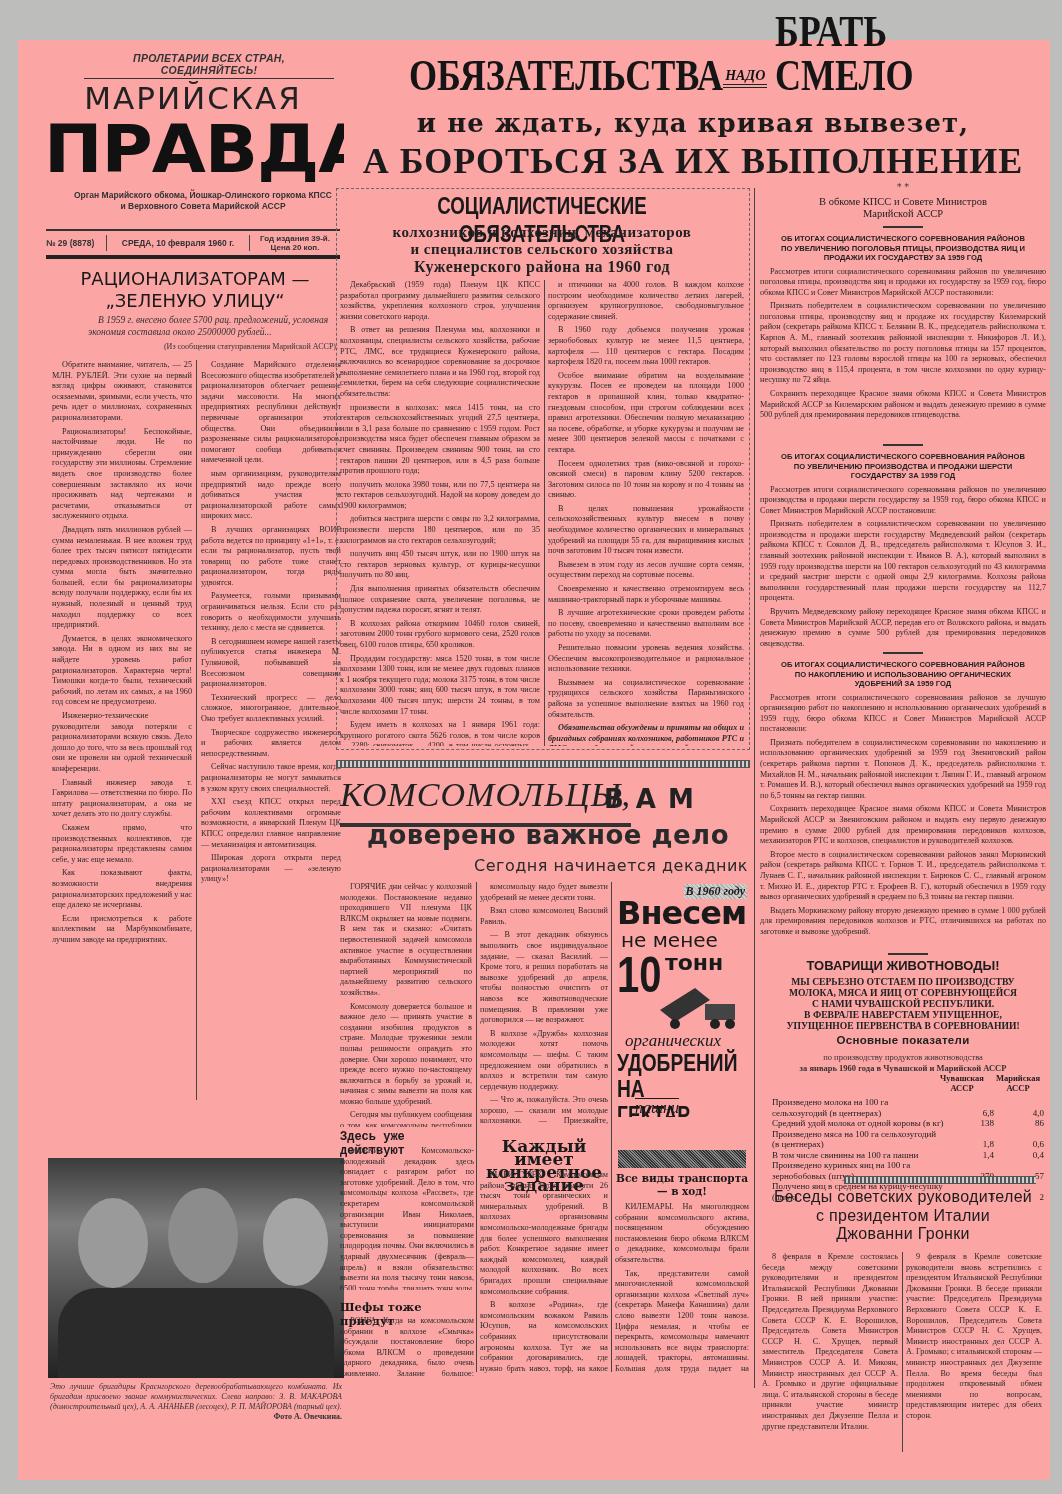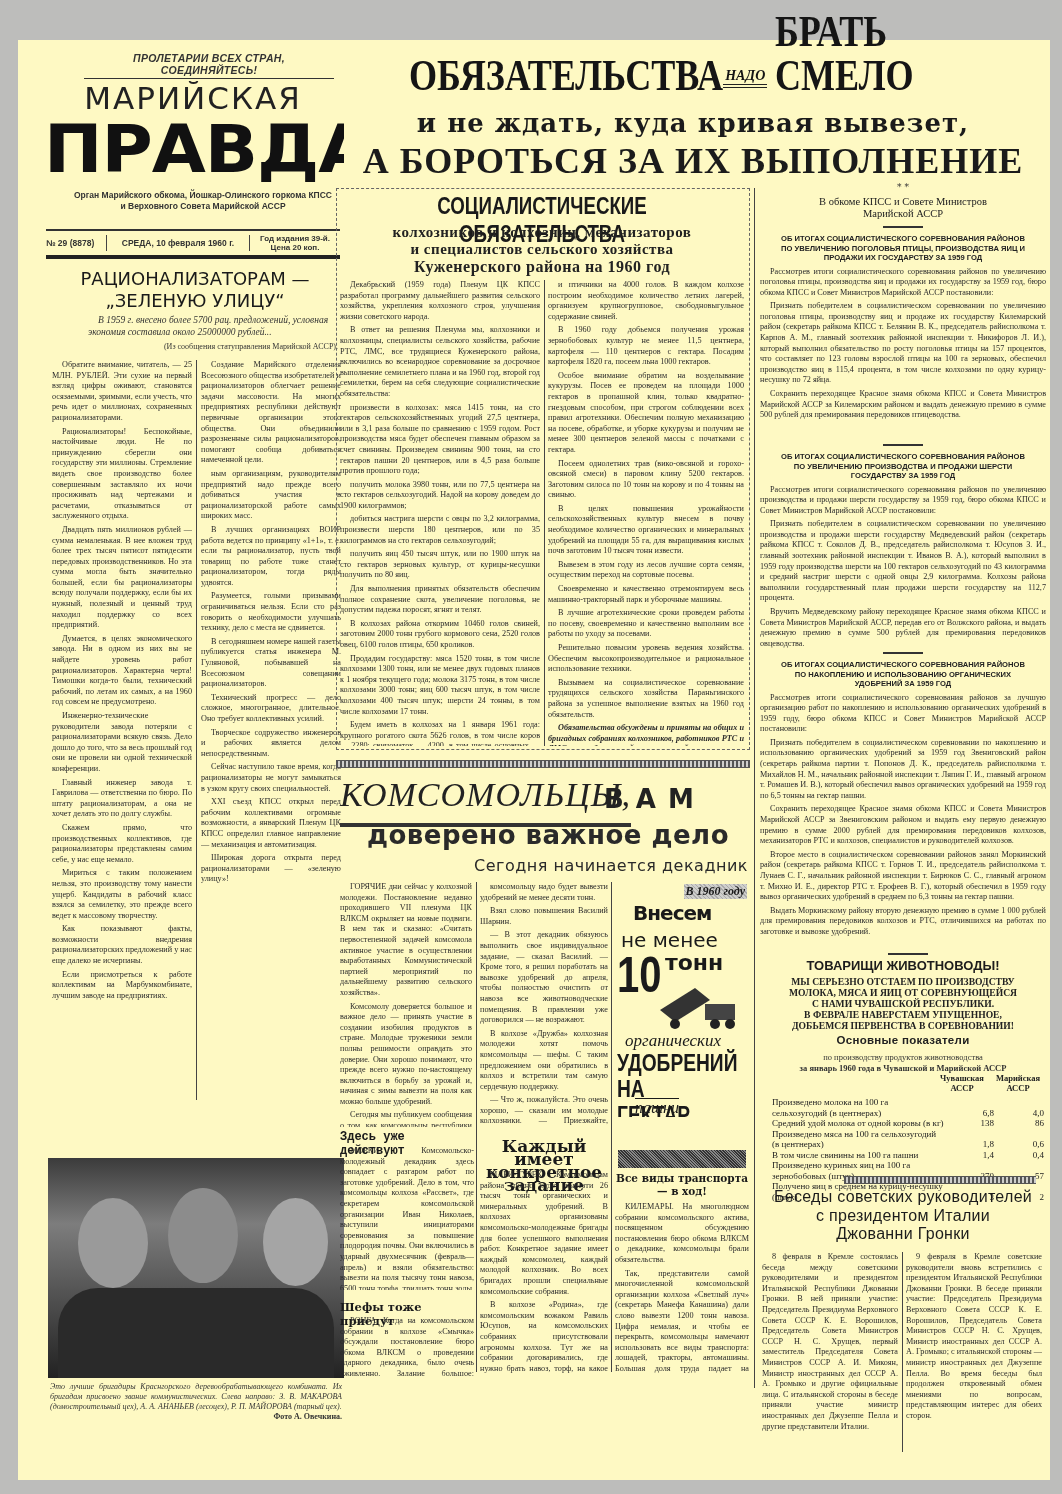--- a/index.html
+++ b/index.html
@@ -1,17 +1,17 @@
 <!DOCTYPE html>
 <html><head>
 <meta charset="utf-8">
 <style>
   html,body{margin:0;padding:0;}
   body{width:1062px;height:1494px;background:#bdbdbb;overflow:hidden;position:relative;font-family:"DejaVu Serif",serif;color:#1a1a1a;}
-  .page{position:absolute;left:18px;top:40px;width:1032px;height:1440px;background:#fef9c3;}
+  .page{position:absolute;left:18px;top:40px;width:1032px;height:1440px;background:#fca5a5;}
   .abs{position:absolute;}
   .txt{font-family:"Liberation Serif",serif;font-size:8.2px;line-height:10.6px;text-align:justify;color:#2a2a2a;}
   .txt p{margin:0 0 3px 0;text-indent:10px;}
   .rule{position:absolute;background:#333;}
   .vrule{position:absolute;width:1px;background:#444;}
   .wavy{position:absolute;height:6px;background:repeating-linear-gradient(90deg,#555 0 2px,#cfcfcc 2px 4px);border-top:1px solid #555;border-bottom:1px solid #555;}
   .center{text-align:center;}
   .sans{font-family:"Liberation Sans",sans-serif;}
   table.stats{border-collapse:collapse;font-family:"Liberation Serif",serif;font-size:9px;color:#222;}
   table.stats td{padding:0 2px;vertical-align:bottom;line-height:10.5px;}
@@ -62,21 +62,20 @@
   <div class="abs" style="left:120px;top:302px;width:200px;font-family:'Liberation Serif',serif;font-size:8px;color:#333;text-align:right;">(Из сообщения статуправления Марийской АССР).</div>
 
   <div class="abs txt" style="left:34px;top:320px;width:140px;height:1050px;overflow:hidden;">
     <p>Обратите внимание, читатель, — 25 МЛН. РУБЛЕЙ. Эти сухие на первый взгляд цифры оживают, становятся осязаемыми, зримыми, если учесть, что речь идет о миллионах, сохраненных рационализаторами.</p>
     <p>Рационализаторы! Беспокойные, настойчивые люди. Не по принуждению сберегли они государству эти миллионы. Стремление видеть свое производство более совершенным заставляло их ночи просиживать над чертежами и расчетами, отказываться от заслуженного отдыха.</p>
     <p>Двадцать пять миллионов рублей — сумма немаленькая. В нее вложен труд более трех тысяч пятисот пятидесяти передовых производственников. Но эта сумма могла быть значительно большей, если бы рационализаторы всюду получали поддержку, если бы их нужный, полезный и ценный труд находил поддержку со всех предприятий.</p>
     <p>Думается, в целях экономического завода. Ни в одном из них вы не найдете уровень работ рационализаторов. Характерна черта! Тимошки когда-то были, технический рабочий, по летам их самых, а на 1960 год совсем не предусмотрено.</p>
     <p>Инженерно-технические руководители завода потеряли с рационализаторами всякую связь. Дело дошло до того, что за весь прошлый год они не провели ни одной технической конференции.</p>
     <p>Главный инженер завода т. Гаврилова — ответственна по бюро. По штату рационализаторам, а она не хочет делать это по долгу службы.</p>
     <p>Скажем прямо, что производственных коллективов, где рационализаторы представлены самим себе, у нас еще немало.</p>
-    <p>Мириться с таким положением нельзя, это производству тому нанести ущерб. Кандидаты в рабочий класс взялся за семилетку, это прежде всего ведет к массовому творчеству.</p>
     <p>Как показывают факты, возможности внедрения рационализаторских предложений у нас еще далеко не исчерпаны.</p>
     <p>Если присмотреться к работе коллективам на Марбумкомбинате, лучшим заводе на предприятиях.</p>
   </div>
   <div class="vrule" style="left:178px;top:320px;height:740px;"></div>
   <div class="abs txt" style="left:183px;top:320px;width:140px;height:740px;overflow:hidden;">
     <p>Создание Марийского отделения Всесоюзного общества изобретателей и рационализаторов облегчает решение задачи массовости. На многих предприятиях республики действуют первичные организации этого общества. Они объединили разрозненные силы рационализаторов, помогают сообща добиваться намеченной цели.</p>
     <p>ным организациям, руководителям предприятий надо прежде всего добиваться участия в рационализаторской работе самых широких масс.</p>
     <p>В лучших организациях ВОИР работа ведется по принципу «1+1», т. е. если ты рационализатор, пусть твой товарищ по работе тоже станет рационализатором, тогда ряды удвоятся.</p>
     <p>Разумеется, голыми призывами ограничиваться нельзя. Если сто раз говорить о необходимости улучшать технику, дело с места не сдвинется.</p>
     <p>В сегодняшнем номере нашей газеты публикуется статья инженера М. Гуляновой, побывавшей на Всесоюзном совещании рационализаторов.</p>
@@ -140,31 +139,31 @@
   <div class="abs center" style="left:330px;top:816px;width:400px;font-family:'DejaVu Sans',sans-serif;font-size:16px;color:#2a2a2a;letter-spacing:0.5px;text-align:right;">Сегодня начинается декадник</div>
 
   <div class="abs txt" style="left:322px;top:842px;width:132px;height:245px;overflow:hidden;">
     <p>ГОРЯЧИЕ дни сейчас у колхозной молодежи. Постановление недавно проходившего VII пленума ЦК ВЛКСМ окрыляет на новые подвиги. В нем так и сказано: «Считать первостепенной задачей комсомола активное участие в осуществлении выработанных Коммунистической партией мероприятий по дальнейшему развитию сельского хозяйства».</p>
     <p>Комсомолу доверяется большое и важное дело — принять участие в создании изобилия продуктов в стране. Молодые труженики земли полны решимости оправдать это доверие. Они хорошо понимают, что прежде всего нужно по-настоящему включиться в борьбу за урожай и, начиная с зимы вывезти на поля как можно больше удобрений.</p>
     <p>Сегодня мы публикуем сообщения о том, как комсомольцы республики подготовились к ударному декаднику по заготовке и вывозке удобрений на поля.</p>
   </div>
   <div class="vrule" style="left:458px;top:842px;height:490px;"></div>
   <div class="abs txt" style="left:462px;top:842px;width:128px;height:245px;overflow:hidden;">
     <p>комсомольцу надо будет вывезти удобрений не менее десяти тонн.</p>
-    <p>Взял слово повышения Василий Шарнин.</p>
+    <p>Взял слово комсомолец Василий Равиль.</p>
     <p>— В этот декадник обязуюсь выполнить свое индивидуальное задание, — сказал Василий. — Кроме того, я решил поработать на вывозке удобрений до апреля, чтобы полностью очистить от навоза все животноводческие помещения. В правлении уже договорился — не возражают.</p>
     <p>В колхозе «Дружба» колхозная молодежи хотят помочь комсомольцы — шефы. С таким предложением они обратились в колхоз и встретили там самую сердечную поддержку.</p>
     <p>— Что ж, пожалуйста. Это очень хорошо, — сказали им молодые колхозники. — Приезжайте, поработайте. Будем очень благодарны. У нас уже подготовлен торфяной карьер. Выделим вам четыре трактора и тридцать лошадей.</p>
 
   </div>
   <div class="vrule" style="left:593px;top:842px;height:490px;"></div>
 
   <div class="abs" style="left:597px;top:842px;width:134px;height:235px;overflow:hidden;">
     <div style="position:absolute;right:2px;top:2px;font-family:'Liberation Serif',serif;font-style:italic;font-weight:bold;font-size:12px;background:repeating-linear-gradient(45deg,#aaa 0 1px,#cfcfcc 1px 3px);padding:0 2px;">В 1960 году</div>
-    <div style="position:absolute;left:18px;top:16px;font-family:'DejaVu Sans',sans-serif;font-weight:bold;font-size:20px;line-height:30px;letter-spacing:-1px;">Внесем</div>
+    <div style="position:absolute;left:2px;top:16px;font-family:'DejaVu Sans',sans-serif;font-weight:bold;font-size:32px;line-height:30px;letter-spacing:-1px;">Внесем</div>
     <div style="position:absolute;left:6px;top:48px;font-family:'DejaVu Sans',sans-serif;font-size:20px;line-height:20px;">не менее</div>
     <div style="position:absolute;left:2px;top:68px;font-family:'Liberation Sans',sans-serif;font-weight:bold;font-size:50px;line-height:50px;transform:scaleX(0.8);transform-origin:left top;">10</div>
     <div style="position:absolute;left:50px;top:70px;font-family:'DejaVu Sans',sans-serif;font-weight:bold;font-size:22px;line-height:22px;">тонн</div>
     <div style="position:absolute;left:40px;top:98px;width:85px;height:50px;">
       <svg width="85" height="50" viewBox="0 0 85 50">
           <polygon points="5,30 40,8 55,20 20,42" fill="#333"></polygon>
           <rect x="50" y="24" width="30" height="16" fill="#444"></rect>
           <circle cx="20" cy="44" r="5" fill="#222"></circle>
           <circle cx="60" cy="44" r="5" fill="#222"></circle>
           <circle cx="75" cy="44" r="5" fill="#222"></circle>
@@ -241,21 +240,21 @@
     </div>
   </div>
   <div class="rule" style="left:870px;top:913px;width:40px;height:1.5px;"></div>
 
   <div class="abs center sans" style="left:742px;top:918px;width:286px;font-weight:bold;font-size:13px;color:#1c1c1c;">ТОВАРИЩИ ЖИВОТНОВОДЫ!</div>
   <div class="abs center" style="left:742px;top:936px;width:286px;font-family:'Liberation Serif',serif;font-weight:bold;font-size:9.6px;line-height:11px;color:#222;">
     <div>МЫ СЕРЬЕЗНО ОТСТАЕМ ПО ПРОИЗВОДСТВУ</div>
     <div>МОЛОКА, МЯСА И ЯИЦ ОТ СОРЕВНУЮЩЕЙСЯ</div>
     <div>С НАМИ ЧУВАШСКОЙ РЕСПУБЛИКИ.</div>
     <div>В ФЕВРАЛЕ НАВЕРСТАЕМ УПУЩЕННОЕ,</div>
-    <div>ДОБЬЕМСЯ ПЕРВЕНСТВА В СОРЕВНОВАНИИ!</div>
+    <div>УПУЩЕННОЕ ПЕРВЕНСТВА В СОРЕВНОВАНИИ!</div>
   </div>
   <div class="abs center sans" style="left:742px;top:994px;width:286px;font-weight:bold;font-size:11.5px;color:#222;letter-spacing:0.3px;">Основные показатели</div>
   <div class="abs center" style="left:742px;top:1012px;width:286px;font-family:'Liberation Serif',serif;font-size:8.5px;line-height:10.5px;color:#333;">
     <div>по производству продуктов животноводства</div>
     <div style="font-weight:bold;">за январь 1960 года в Чувашской и Марийской АССР</div>
   </div>
   <div class="abs" style="left:752px;top:1034px;width:276px;">
     <div style="display:flex;justify-content:flex-end;font-family:'Liberation Serif',serif;font-weight:bold;font-size:8.5px;line-height:9.5px;color:#222;">
       <span style="width:56px;text-align:center;">Чувашская АССР</span>
       <span style="width:56px;text-align:center;">Марийская АССР</span>

